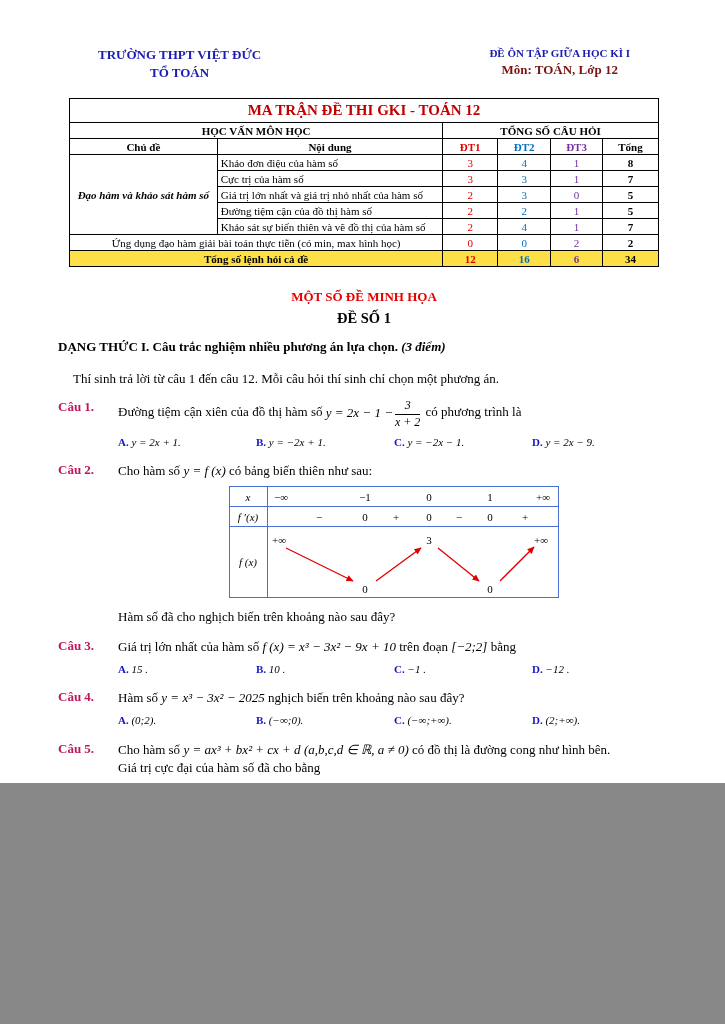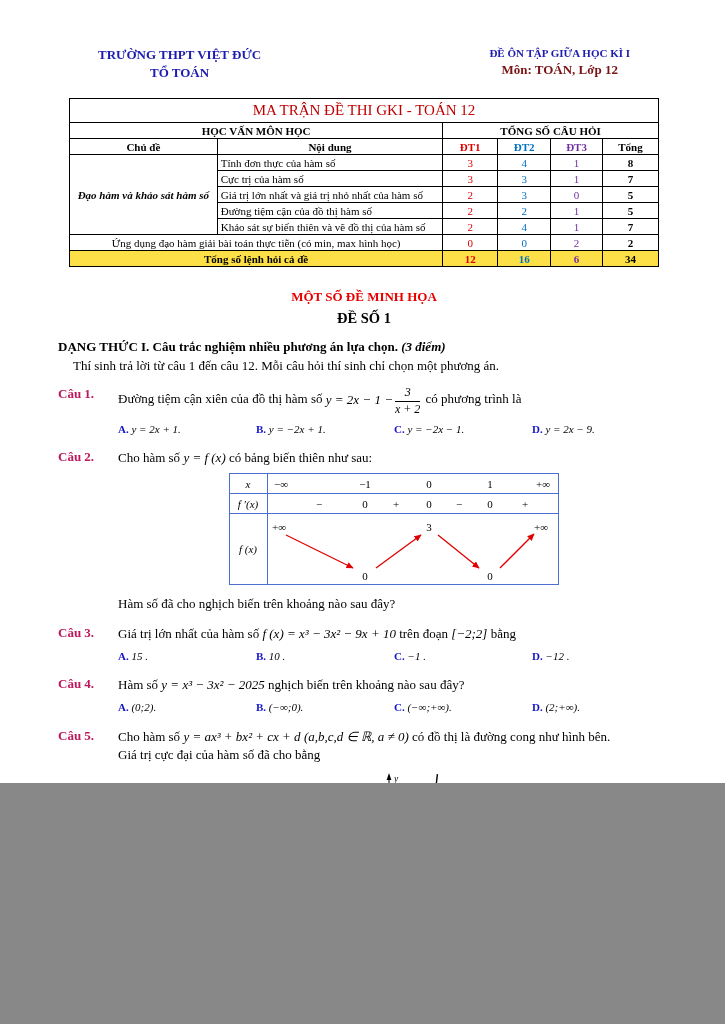--- a/index.html
+++ b/index.html
@@ -11,35 +11,35 @@
   }
   
   .header { display:flex; justify-content:space-between; align-items:flex-start; }
   .header-left { margin-left:40px; text-align:center; color:#1c1cb0; font-weight:bold; font-size:13px; line-height:1.4; }
   .header-right { margin-right:40px; text-align:center; line-height:1.35; }
   .header-right .t1 { color:#1c1cb0; font-weight:bold; font-size:11px; }
   .header-right .t2 { color:#7a1414; font-weight:bold; font-size:13px; }
   
   table.matrix { border-collapse:collapse; margin:16px auto 0; width:590px; }
   .matrix td { border:1px solid #000; padding:1.5px 3px; font-size:11px; text-align:center; vertical-align:middle; }
-  .matrix .m-title { color:#c00000; font-weight:normal; font-size:15px; padding:3px 0; }
+  .matrix .m-title { color:#c00000; font-weight:bold; font-size:15px; padding:3px 0; }
   .matrix .m-h { font-weight:bold; }
   .matrix .nd { text-align:left; }
   .c1 { color:#e00000; }
   .c2 { color:#0070c0; }
   .c3 { color:#7030a0; }
   .tcol { font-weight:bold; font-size:12px; }
   .group { font-weight:bold; font-style:italic; }
   .total-row td { background:#fde047; font-weight:bold; }
   
   .center-red { margin-top:22px; text-align:center; color:#e60000; font-weight:bold; font-size:13px; }
   .center-black { margin-top:5px; text-align:center; font-weight:bold; font-size:14.5px; }
   .part-heading { margin-top:12px; font-weight:bold; font-size:13px; }
   .part-points { font-style:italic; font-weight:bold; }
-  .instruction { margin-top:3px; padding-left:15px; font-size:13px; }
+  .instruction { margin-top:16px; padding-left:15px; font-size:13px; }
   
   .question { display:flex; margin-top:12px; }
   .q-label { flex:none; width:60px; color:#be185d; font-weight:bold; font-size:13px; }
   .q-body { flex:1; font-size:13px; line-height:1.4; }
   .math { font-style:italic; }
   .frac { display:inline-block; vertical-align:-9px; text-align:center; line-height:1.1; font-size:12px; margin:0 2px; }
   .frac .num { display:block; padding:0 5px 1px; border-bottom:1px solid #000; }
   .frac .den { display:block; padding-top:1px; }
   .options { display:flex; margin-top:6px; }
   .option { width:25%; font-size:11px; }
@@ -85,21 +85,21 @@
       <td rowspan="2" class="m-h">Nội dung</td>
     </tr>
     <tr>
       <td class="m-h c1">ĐT1</td>
       <td class="m-h c2">ĐT2</td>
       <td class="m-h c3">ĐT3</td>
       <td class="m-h tcol">Tổng</td>
     </tr>
     <tr>
       <td rowspan="5" class="group">Đạo hàm và khảo sát hàm số</td>
-      <td class="nd">Tính đơn thực của hàm số</td>
+      <td class="nd">Khảo đơn điệu của hàm số</td>
       <td class="c1">3</td>
       <td class="c2">4</td>
       <td class="c3">1</td>
       <td class="tcol">8</td>
     </tr>
     <tr>
       <td class="nd">Cực trị của hàm số</td>
       <td class="c1">3</td>
       <td class="c2">3</td>
       <td class="c3">1</td>

